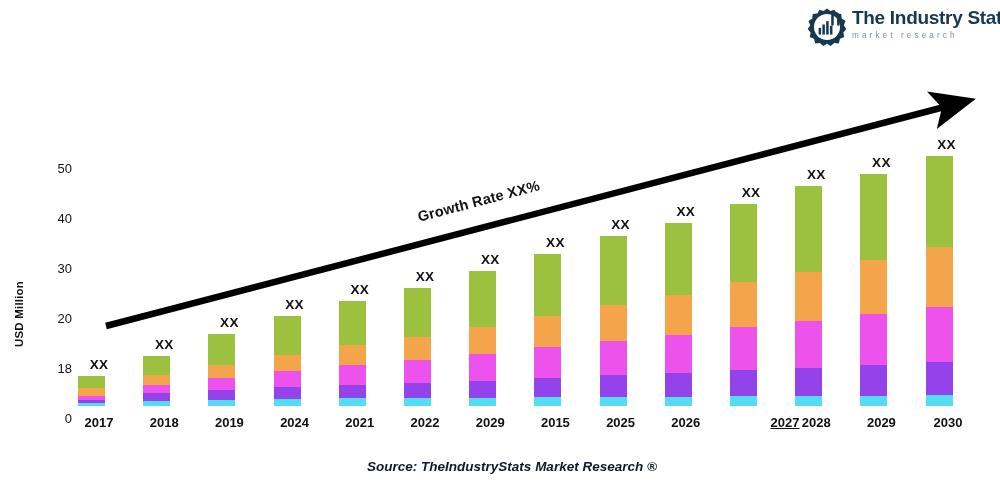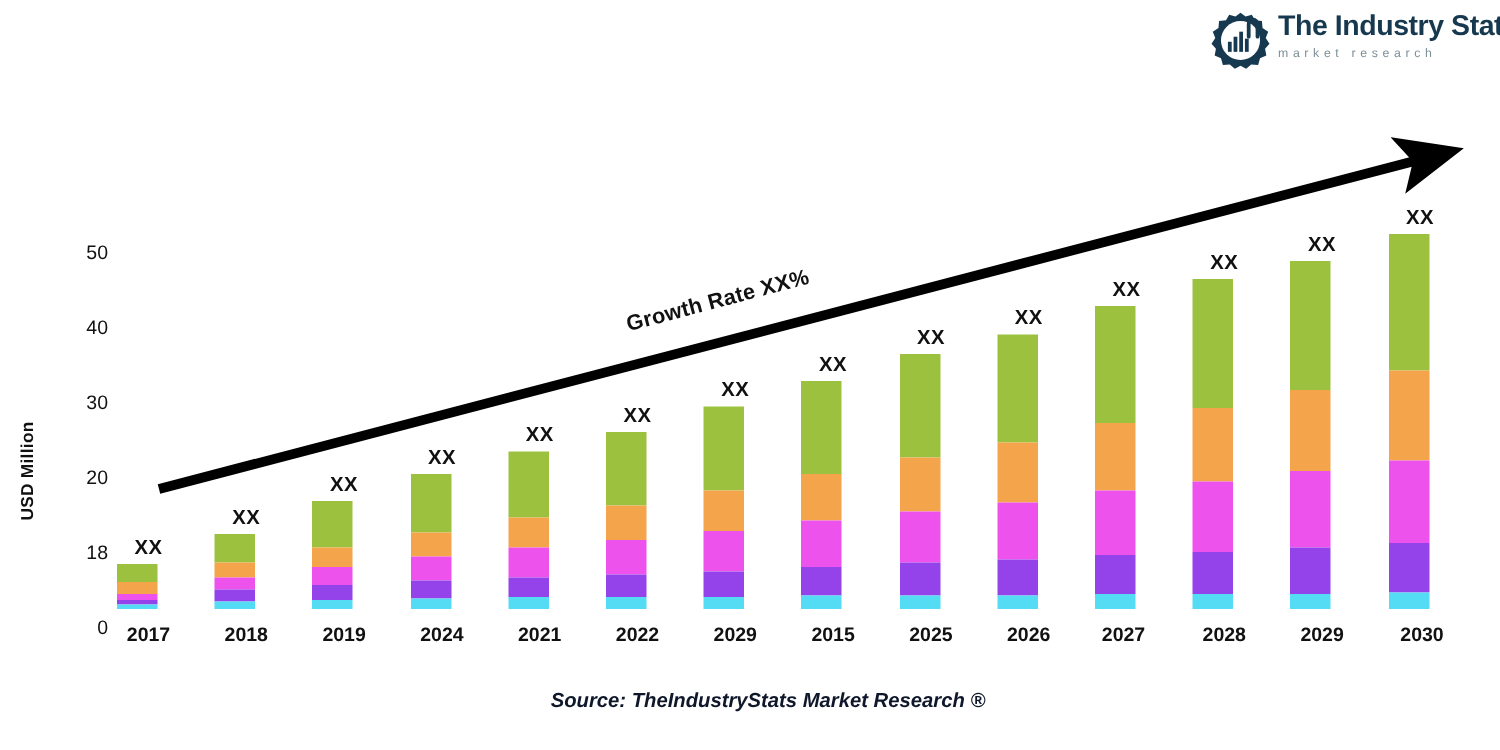--- a/index.html
+++ b/index.html
@@ -316,21 +316,21 @@
       <div class="xtick" style="left: 69px;">2017</div>
       <div class="xtick" style="left: 134.2px;">2018</div>
       <div class="xtick" style="left: 199.4px;">2019</div>
       <div class="xtick" style="left: 264.6px;">2024</div>
       <div class="xtick" style="left: 329.8px;">2021</div>
       <div class="xtick" style="left: 395px;">2022</div>
       <div class="xtick" style="left: 460.2px;">2029</div>
       <div class="xtick" style="left: 525.4px;">2015</div>
       <div class="xtick" style="left: 590.6px;">2025</div>
       <div class="xtick" style="left: 655.8px;">2026</div>
-      <div class="xtick" style="left: 719px;">2027</div>
+      <div class="xtick" style="left: 755px; text-decoration: underline;">2027</div>
       <div class="xtick" style="left: 786.2px;">2028</div>
       <div class="xtick" style="left: 851.4px;">2029</div>
       <div class="xtick" style="left: 918px;">2030</div>
     </div>
 
   <svg id="arrow-svg" viewBox="0 0 1000 400" preserveAspectRatio="none">
     <defs>
       <marker id="ah" markerWidth="7" markerHeight="7" refX="3.2" refY="3" orient="auto">
         <path d="M0,0 L7,3 L0,6 L1.6,3 Z" fill="#000000"></path>
       </marker>

